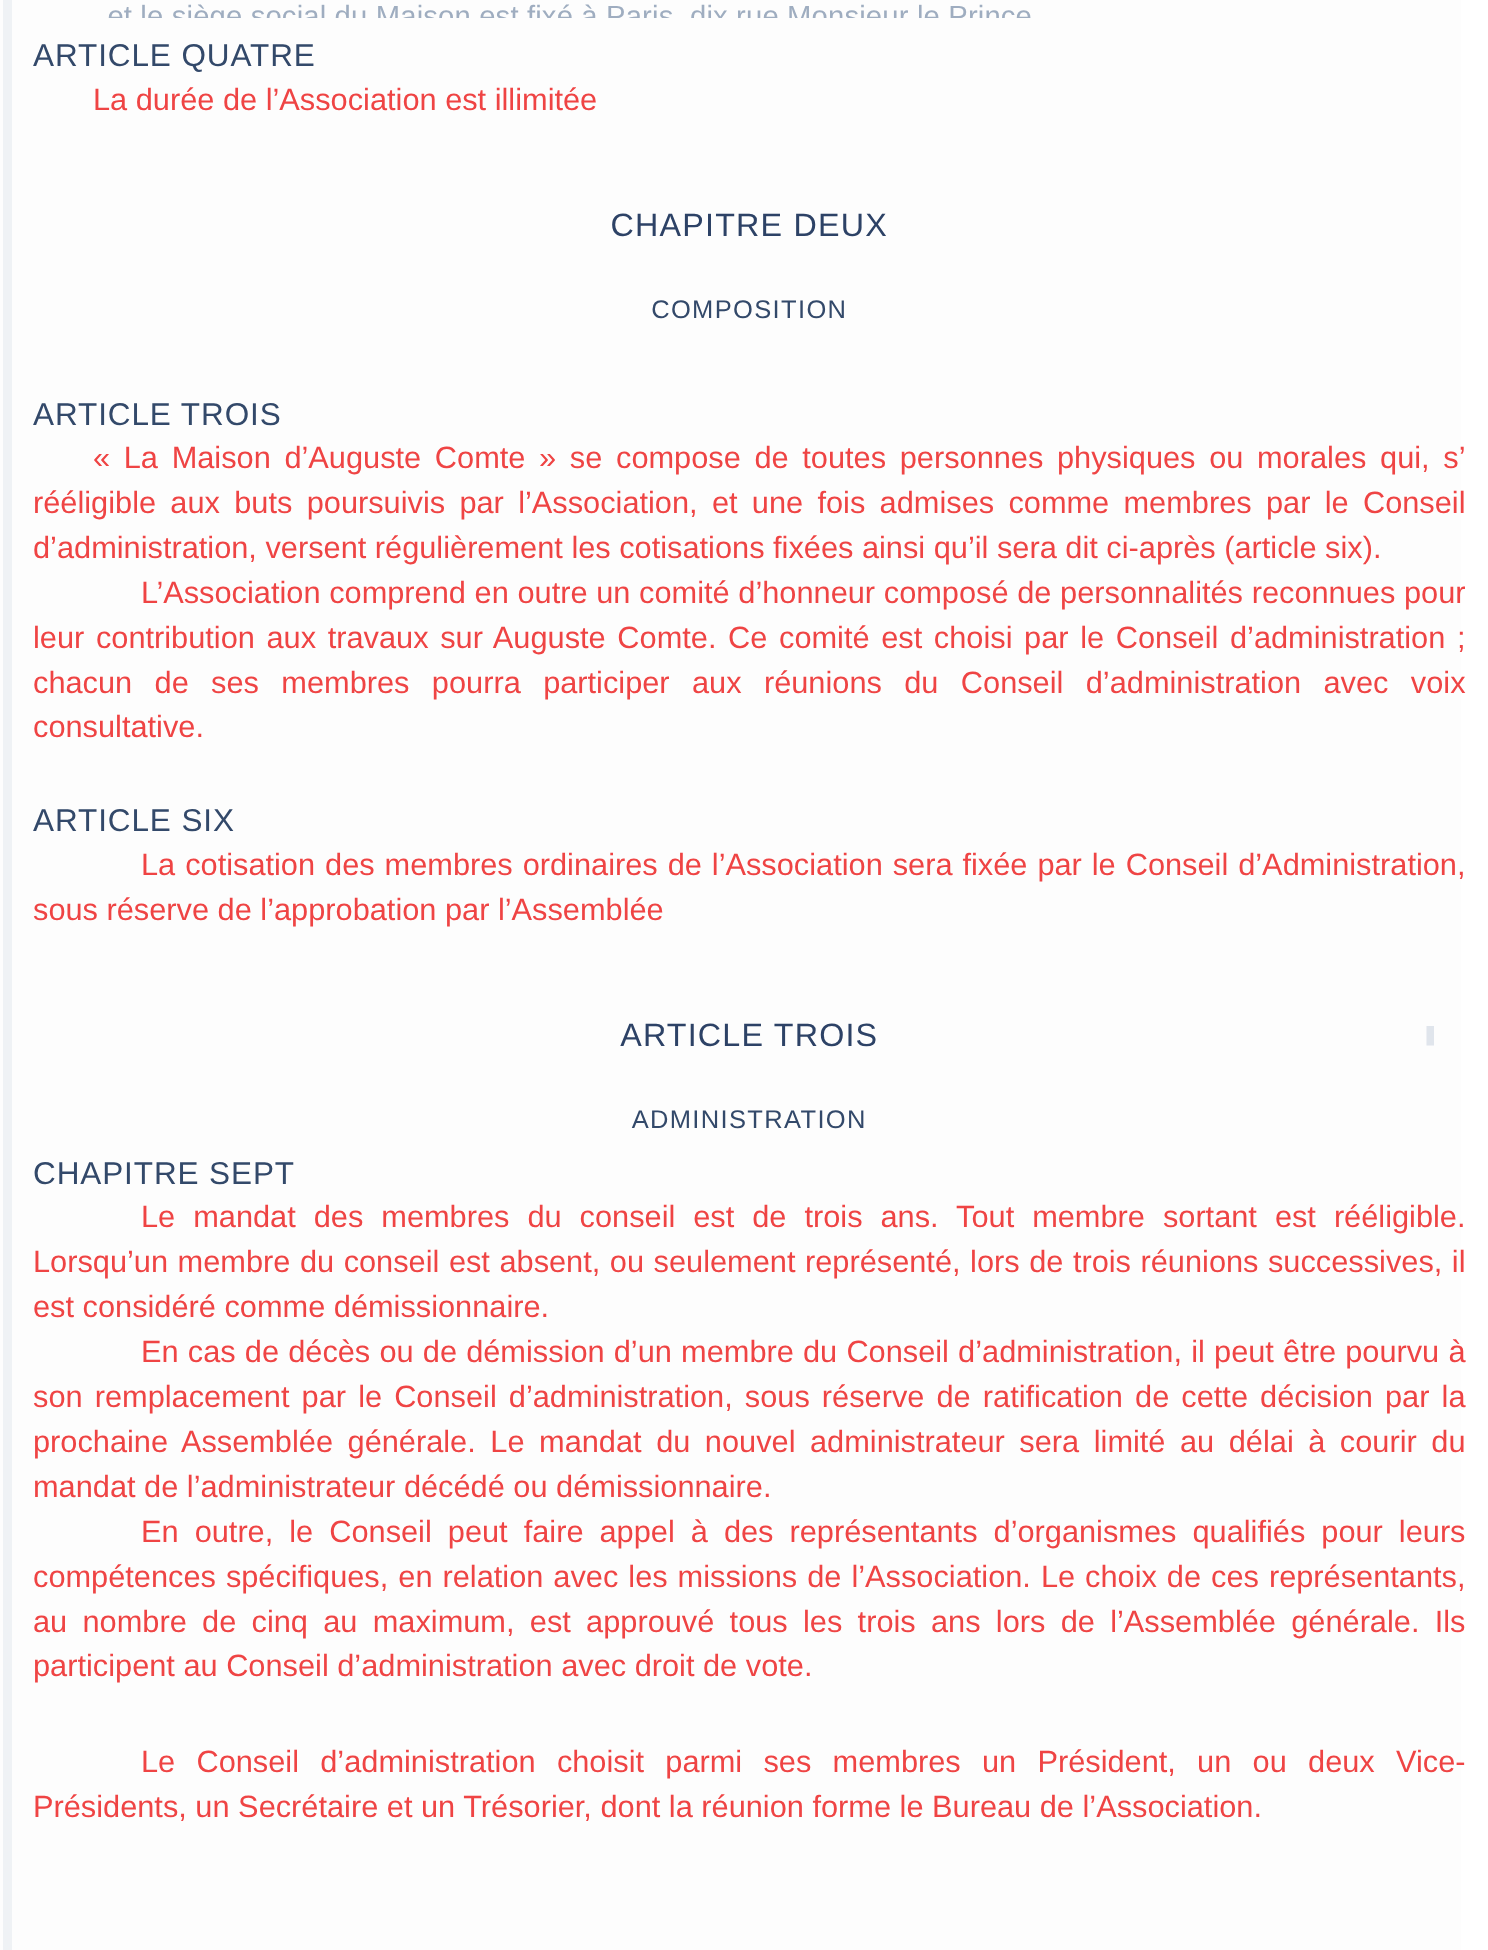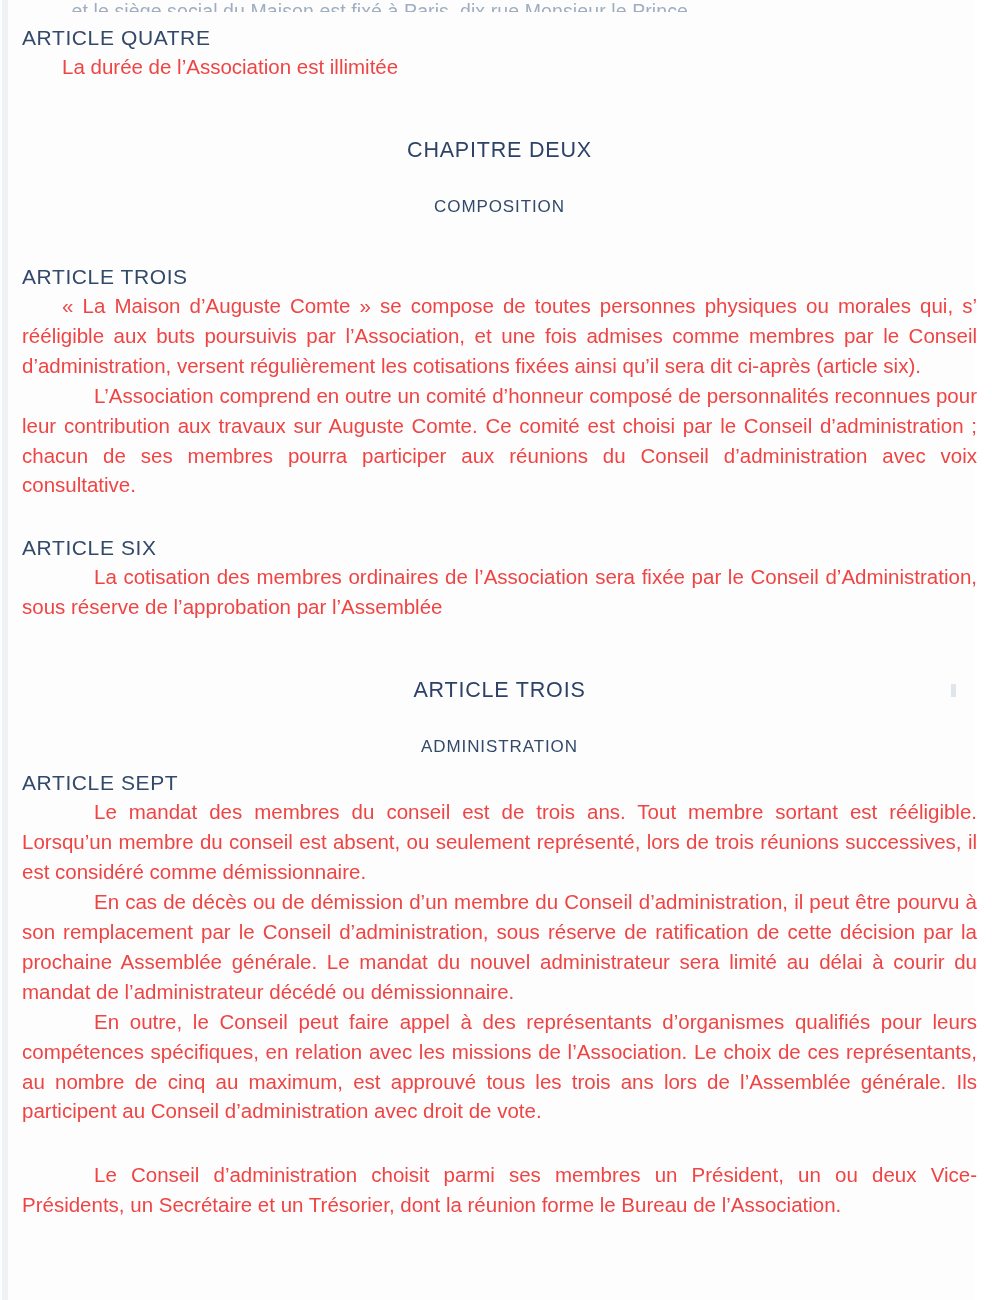--- a/index.html
+++ b/index.html
@@ -113,21 +113,21 @@
 
     <div class="article-head">ARTICLE SIX</div>
     <p class="body-text indent">La cotisation des membres ordinaires de l’Association sera fixée par le Conseil d’Administration, sous réserve de l’approbation par l’Assemblée</p>
 
     <div class="spacer-lg"></div>
 
     <div class="chapter">ARTICLE TROIS</div>
     <div class="spacer-md"></div>
     <div class="chapter-sub">ADMINISTRATION</div>
 
-    <div class="article-head">ARTICLE  SEPT</div>
+    <div class="article-head">CHAPITRE  SEPT</div>
     <p class="body-text indent">Le mandat des membres du conseil est de trois ans. Tout membre sortant est rééligible. Lorsqu’un membre du conseil est absent, ou seulement représenté, lors de trois réunions successives, il est considéré comme démissionnaire.</p>
     <p class="body-text indent">En cas de décès ou de démission d’un membre du Conseil d’administration, il peut être pourvu à son remplacement par le Conseil d’administration, sous réserve de ratification de cette décision par la  prochaine Assemblée générale. Le mandat du nouvel administrateur sera limité au délai à courir du mandat de l’administrateur décédé ou démissionnaire.</p>
     <p class="body-text indent">En outre, le Conseil peut faire appel à des représentants d’organismes qualifiés pour leurs compétences spécifiques, en relation avec les missions de l’Association. Le choix de ces représentants, au nombre de cinq au maximum, est approuvé tous les  trois ans lors de l’Assemblée générale. Ils participent au Conseil d’administration avec droit de vote.</p>
 
     <div class="spacer-md"></div>
 
     <p class="body-text indent">Le Conseil d’administration choisit parmi ses membres un Président, un ou deux Vice-Présidents, un Secrétaire et un Trésorier, dont la réunion forme le Bureau de l’Association.</p>
 
   </div>
 </div>

